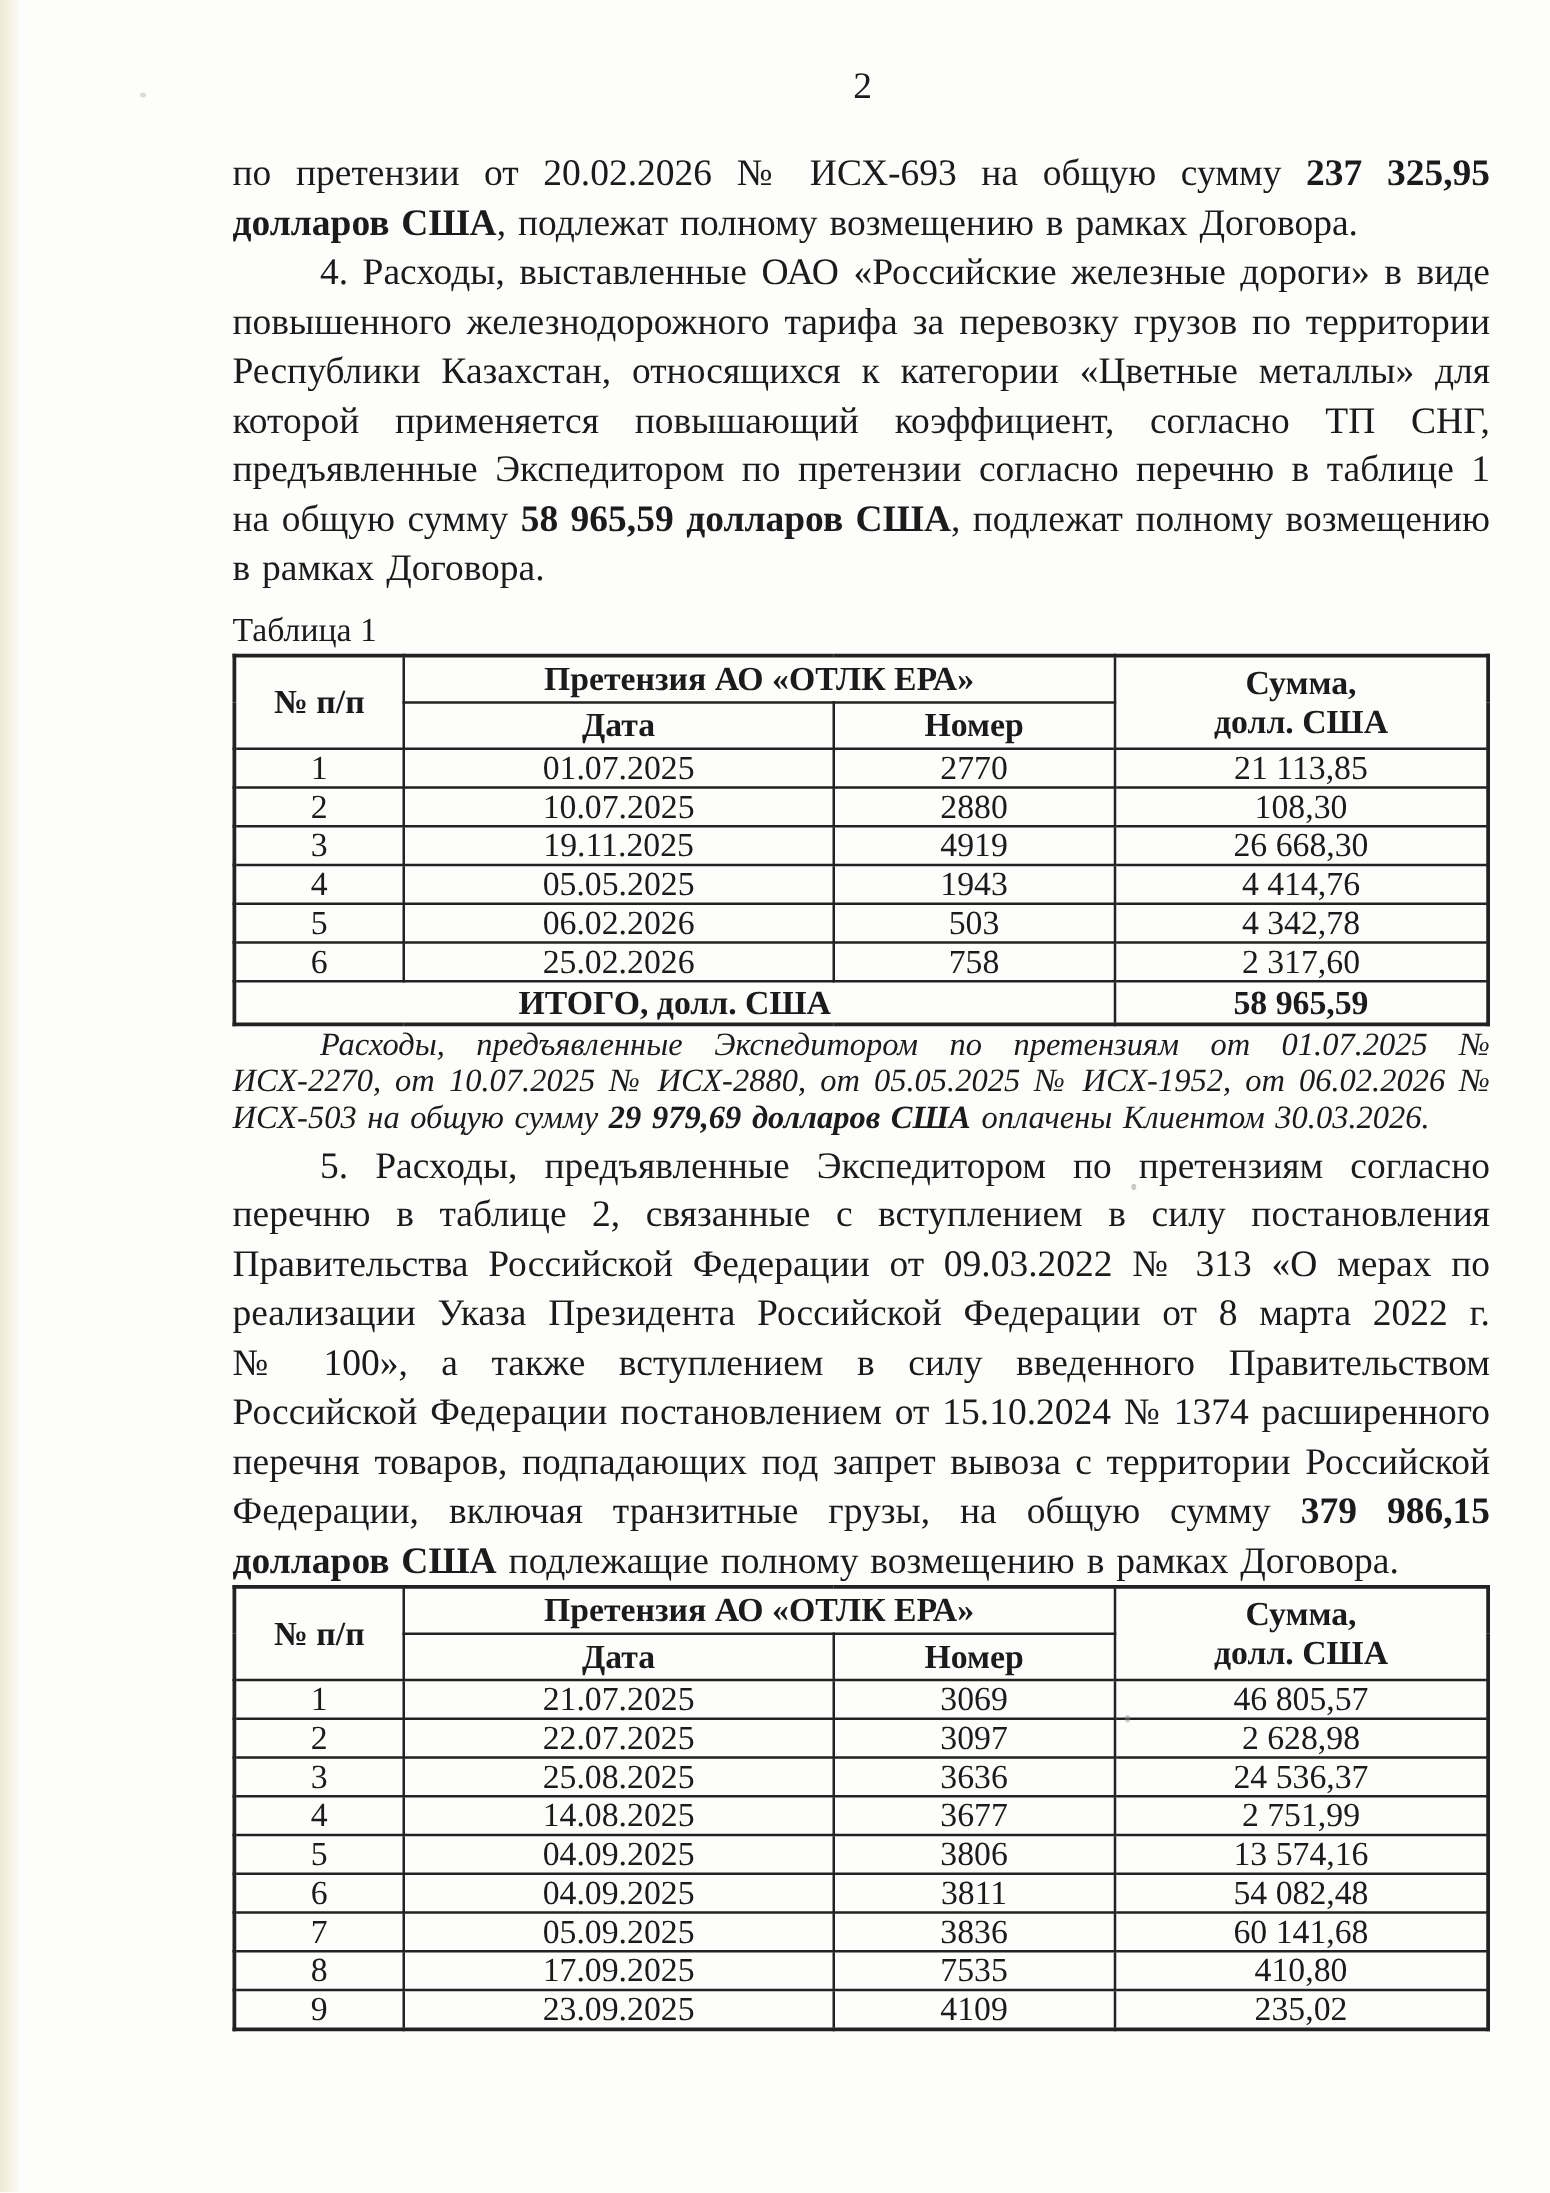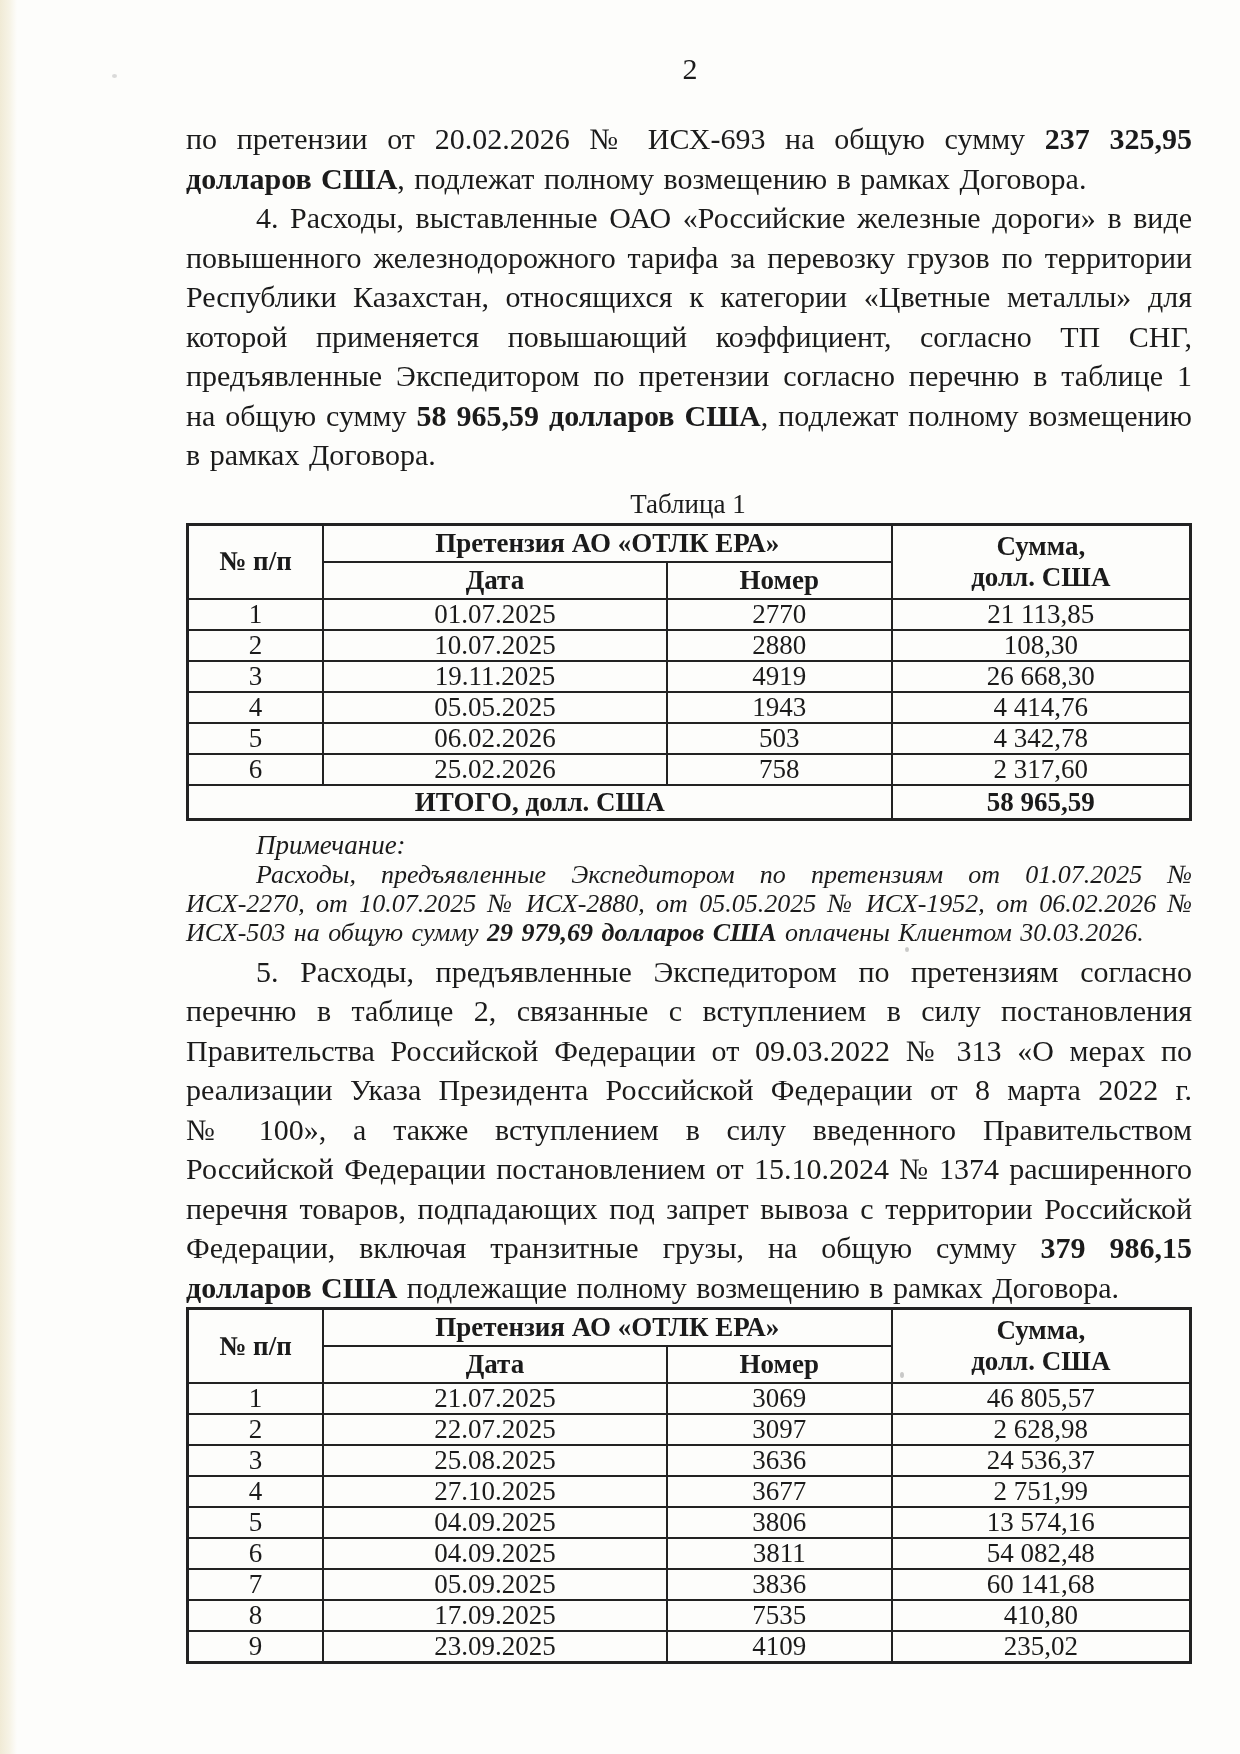--- a/index.html
+++ b/index.html
@@ -49,21 +49,21 @@
     line-height: 39.5px;
     text-align: justify;
     word-spacing: 2px;
   }
   .para.indent { text-indent: 70px; }
   .intro { margin-top: 34px; }
 
   .tbl-caption {
     font-size: 27px;
     line-height: 30px;
-    text-align: center;
+    text-align: left;
     margin: 14px 2px 4px 0;
   }
   .tbl-caption.second { margin-top: 28px; }
 
   table.claims {
     width: 100%;
     border-collapse: collapse;
     table-layout: fixed;
     font-size: 27px;
   }
@@ -191,21 +191,20 @@
           </tr>
         </tbody>
       <tfoot>
         <tr>
           <td colspan="3" class="total-label">ИТОГО, долл. США</td>
           <td class="total-value">58&nbsp;965,59</td>
         </tr>
       </tfoot>
     </table>
 
-    <div class="note-label">Примечание:</div>
     <p class="note-para"><span>Расходы, предъявленные Экспедитором по претензиям от 01.07.2025 № ИСХ-2270, от 10.07.2025 № ИСХ-2880, от 05.05.2025 № ИСХ-1952, от 06.02.2026 № ИСХ-503 на общую сумму </span><span class="b">29&nbsp;979,69 долларов США</span><span> оплачены Клиентом 30.03.2026.</span></p>
 
     <p class="para indent para5"><span>5.&nbsp;Расходы, предъявленные Экспедитором по претензиям согласно перечню в таблице 2, связанные с вступлением в силу постановления Правительства Российской Федерации от 09.03.2022 № 313 «О мерах по реализации Указа Президента Российской Федерации от 8 марта 2022 г. №&nbsp;100», а также вступлением в силу введенного Правительством Российской Федерации постановлением от 15.10.2024 № 1374 расширенного перечня товаров, подпадающих под запрет вывоза с территории Российской Федерации, включая транзитные грузы, на общую сумму </span><span class="b">379&nbsp;986,15 долларов США</span><span> подлежащие полному возмещению в рамках Договора.</span></p>
 
 
     <table class="claims">
       <colgroup>
         <col style="width:13.5%">
         <col style="width:34.3%">
         <col style="width:22.4%">
@@ -236,21 +235,21 @@
             <td>2&nbsp;628,98</td>
           </tr>
           <tr>
             <td>3</td>
             <td>25.08.2025</td>
             <td>3636</td>
             <td>24&nbsp;536,37</td>
           </tr>
           <tr>
             <td>4</td>
-            <td>27.10.2025</td>
+            <td>14.08.2025</td>
             <td>3677</td>
             <td>2&nbsp;751,99</td>
           </tr>
           <tr>
             <td>5</td>
             <td>04.09.2025</td>
             <td>3806</td>
             <td>13&nbsp;574,16</td>
           </tr>
           <tr>

